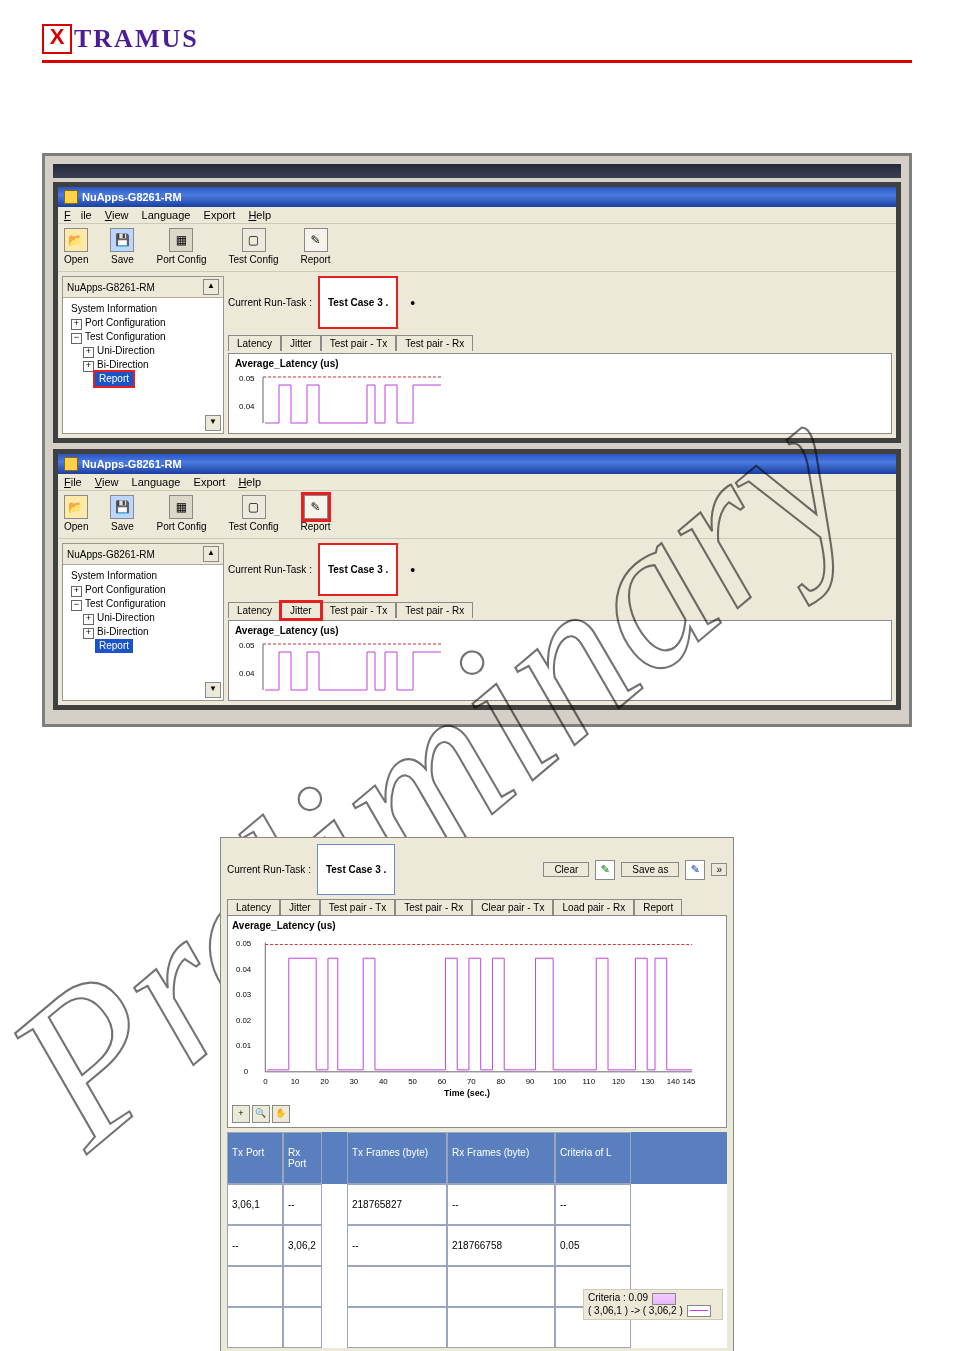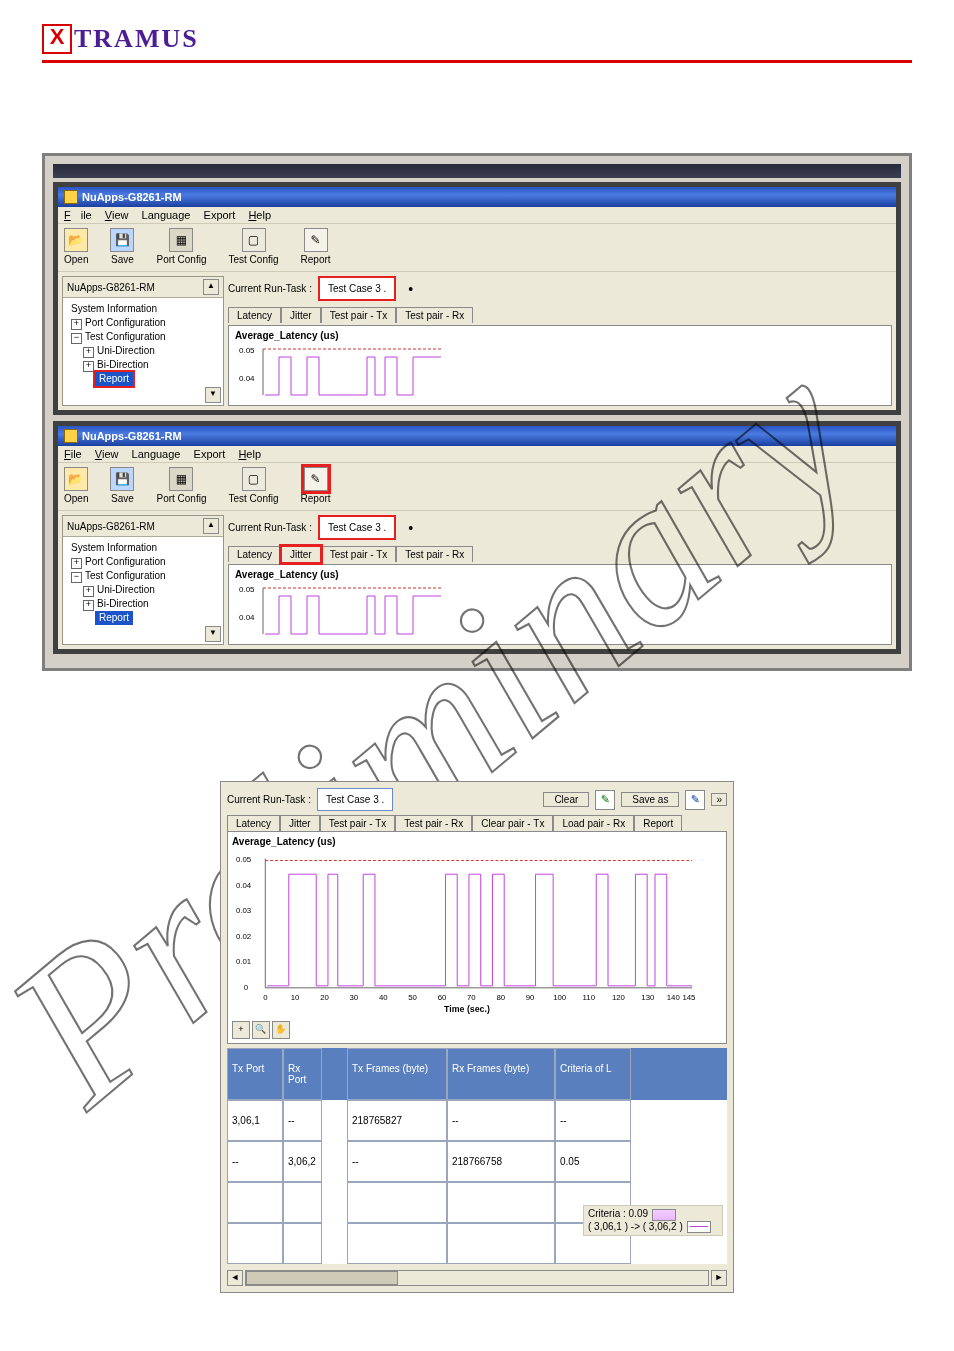--- a/index.html
+++ b/index.html
@@ -37,21 +37,21 @@
   .tree-body { padding: 4px 4px 2px 8px; line-height: 14px; }
   .tree-body .indent1 { padding-left: 12px; }
   .tree-body .indent2 { padding-left: 24px; }
   .tree-body .exp { display: inline-block; width: 9px; height: 9px; border: 1px solid #666; text-align: center; line-height: 7px; font-size: 9px; margin-right: 3px; background: #fff; }
   .report-sel { display: inline-block; background: #1a54c8; color: #fff; padding: 0 4px; outline: 2px solid #e62020; }
   .report-plain { display: inline-block; background: #1a54c8; color: #fff; padding: 0 4px; }
   .tree-bottom-scroll { position: absolute; bottom: 2px; right: 2px; }
 
   .main-pane { flex: 1; margin: 4px 4px 4px 0; font-size: 10px; }
   .run-task-row { display: flex; align-items: center; gap: 6px; margin-bottom: 6px; }
-  .run-task-box { border: 2px solid #e62020; background: #fff; padding: 5px 8px; font-weight: normal; color: #000; }
+  .run-task-box { border: 2px solid #e62020; background: #fff; padding: 19px 8px; font-weight: bold; color: #000; }
   .run-task-box.plain { border: 1px solid #8a8a8a; }
   .tab-strip { display: flex; gap: 0; margin-bottom: 2px; }
   .tab { border: 1px solid #8a8a8a; border-bottom: none; background: #ece9d8; padding: 2px 8px; font-size: 10px; }
   .tab.redwrap { position: relative; }
   .tab.redwrap::before { content: ""; position: absolute; inset: -3px; border: 3px solid #e62020; pointer-events: none; }
   .chart-box { border: 1px solid #8a8a8a; background: #fff; padding: 4px 6px; }
   .chart-title { font-size: 10px; font-weight: bold; margin-bottom: 2px; }
   .chart-svg { width: 210px; height: 56px; }
 
   .detail-panel { width: 500px; margin: 110px auto 0 auto; border: 1px solid #8a8a8a; background: #ece9d8; padding: 6px; font-size: 10px; position: relative; }

